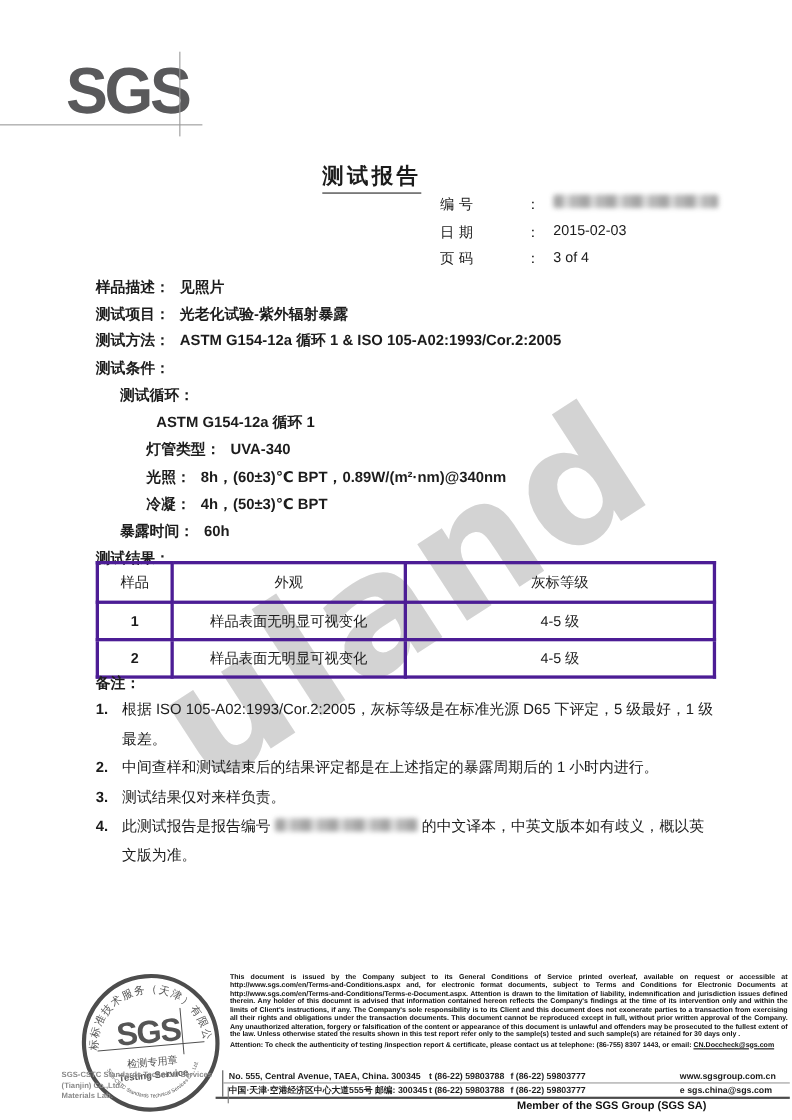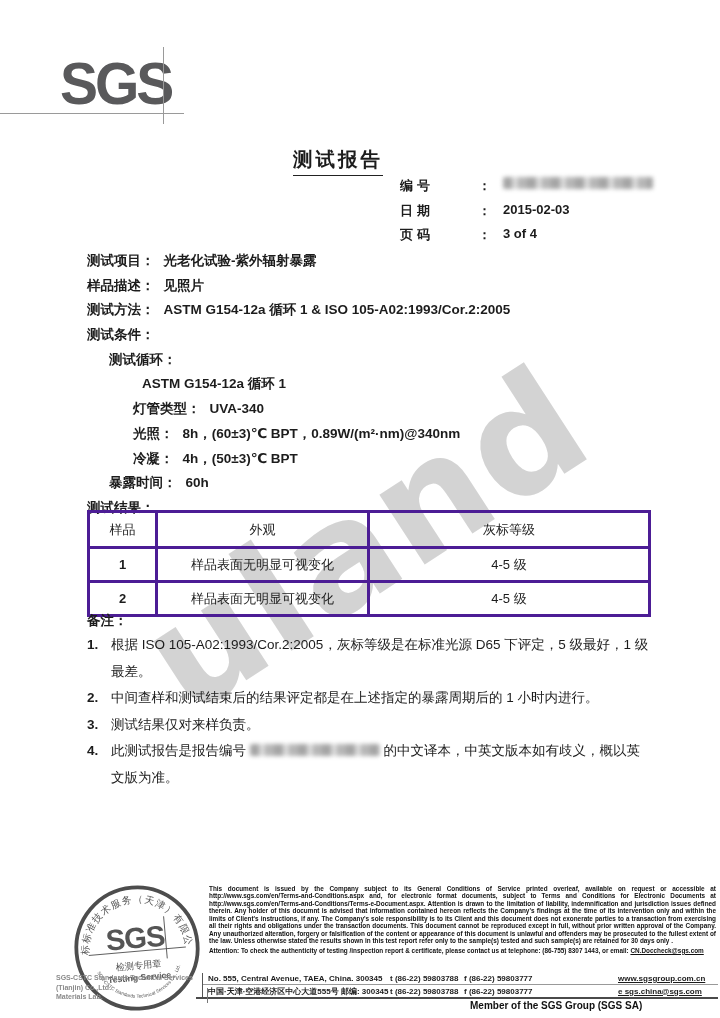--- a/index.html
+++ b/index.html
@@ -18,21 +18,21 @@
   
   .logo-text{position:absolute;left:60px;top:55px;font-size:57px;line-height:57px;
     font-weight:bold;letter-spacing:-3px;color:#59595b;transform:scaleY(1.04);}
   .logo-hline{position:absolute;left:0;top:113px;width:184px;height:1px;background:#9a9a9a;}
   .logo-vline{position:absolute;left:163px;top:47px;width:1px;height:77px;background:#9a9a9a;}
 
   
   .title-wrap{position:absolute;left:0;top:146px;width:676px;text-align:center;}
   .title{display:inline-block;font-size:19.5px;font-weight:bold;letter-spacing:3px;
     padding-bottom:2px;border-bottom:1.5px solid #222;}
-  .fields{position:absolute;left:400px;top:177px;font-size:13px;font-weight:bold;}
+  .fields{position:absolute;left:400px;top:177px;font-size:13px;font-weight:normal;}
   .frow{height:24.5px;display:flex;align-items:flex-start;}
   .flabel{display:inline-block;width:78px;letter-spacing:4px;}
   .fcolon{display:inline-block;width:25px;}
   .blurbar{display:inline-block;height:12px;border-radius:2px;filter:blur(2.2px);opacity:.8;
     background:repeating-linear-gradient(90deg,#8f8f8f 0 9px,#cfcfcf 9px 15px,#a5a5a5 15px 24px);
     vertical-align:-1px;}
   .blurbar.hdr{width:150px;}
   .blurbar.note{width:130px;}
 
   
@@ -67,21 +67,21 @@
   .legal-col{position:absolute;left:209px;top:885px;width:507px;font-size:6.4px;line-height:7.45px;
     color:#111;text-align:justify;font-weight:600;}
   .attention{margin-top:2px;font-weight:bold;text-align:left;}
   .attention .email{text-decoration:underline;}
   .addr-block{position:absolute;left:202px;top:972.5px;width:515px;border-left:1.5px solid #555;}
   .addr-row{display:flex;align-items:center;height:11.8px;font-size:8px;font-weight:bold;padding-left:5px;}
   .addr-row + .addr-row{border-top:1px solid #999;}
   .a-addr{flex:0 0 182px;}
   .a-tel{flex:0 0 74px;}
   .a-fax{flex:0 0 96px;}
-  .a-web{flex:1;padding-left:58px;text-decoration:underline;}
+  .a-web{flex:1;padding-left:58px;}
   .bottom-rule{position:absolute;left:196px;top:996.5px;width:522px;height:2.5px;background:#4a4a4a;}
   .bottom-tick{position:absolute;left:207px;top:988px;width:1.2px;height:15px;background:#777;}
   .member{position:absolute;left:470px;top:1000px;font-size:10px;font-weight:bold;color:#111;}
 </style>
 </head>
 <body>
 
 <div class="page">
 
   <div class="watermark">uland</div>
@@ -108,22 +108,22 @@
         <span>2015-02-03</span>
       </div>
       <div class="frow">
         <span class="flabel">页码</span>
         <span class="fcolon">：</span>
         <span>3 of 4</span>
       </div>
     </div>
 
     <div class="body-lines">
+      <div class="bline"><span class="lbl">样品描述：</span><span class="val">见照片</span></div>
       <div class="bline"><span class="lbl">测试项目：</span><span class="val">光老化试验-紫外辐射暴露</span></div>
-      <div class="bline"><span class="lbl">样品描述：</span><span class="val">见照片</span></div>
       <div class="bline"><span class="lbl">测试方法：</span><span class="val">ASTM G154-12a 循环 1 &amp; ISO 105-A02:1993/Cor.2:2005</span></div>
       <div class="bline"><span class="lbl">测试条件：</span><span class="val"></span></div>
       <div class="bline ind1"><span class="lbl">测试循环：</span><span class="val"></span></div>
       <div class="bline ind2"><span class="lbl"></span><span class="val">ASTM G154-12a 循环 1</span></div>
       <div class="bline ind2"><span class="lbl">灯管类型：</span><span class="val">UVA-340</span></div>
       <div class="bline ind2"><span class="lbl">光照：</span><span class="val">8h，(60±3)℃ BPT，0.89W/(m²·nm)@340nm</span></div>
       <div class="bline ind2"><span class="lbl">冷凝：</span><span class="val">4h，(50±3)℃ BPT</span></div>
       <div class="bline ind1"><span class="lbl">暴露时间：</span><span class="val">60h</span></div>
       <div class="bline"><span class="lbl">测试结果：</span><span class="val"></span></div>
     </div>

